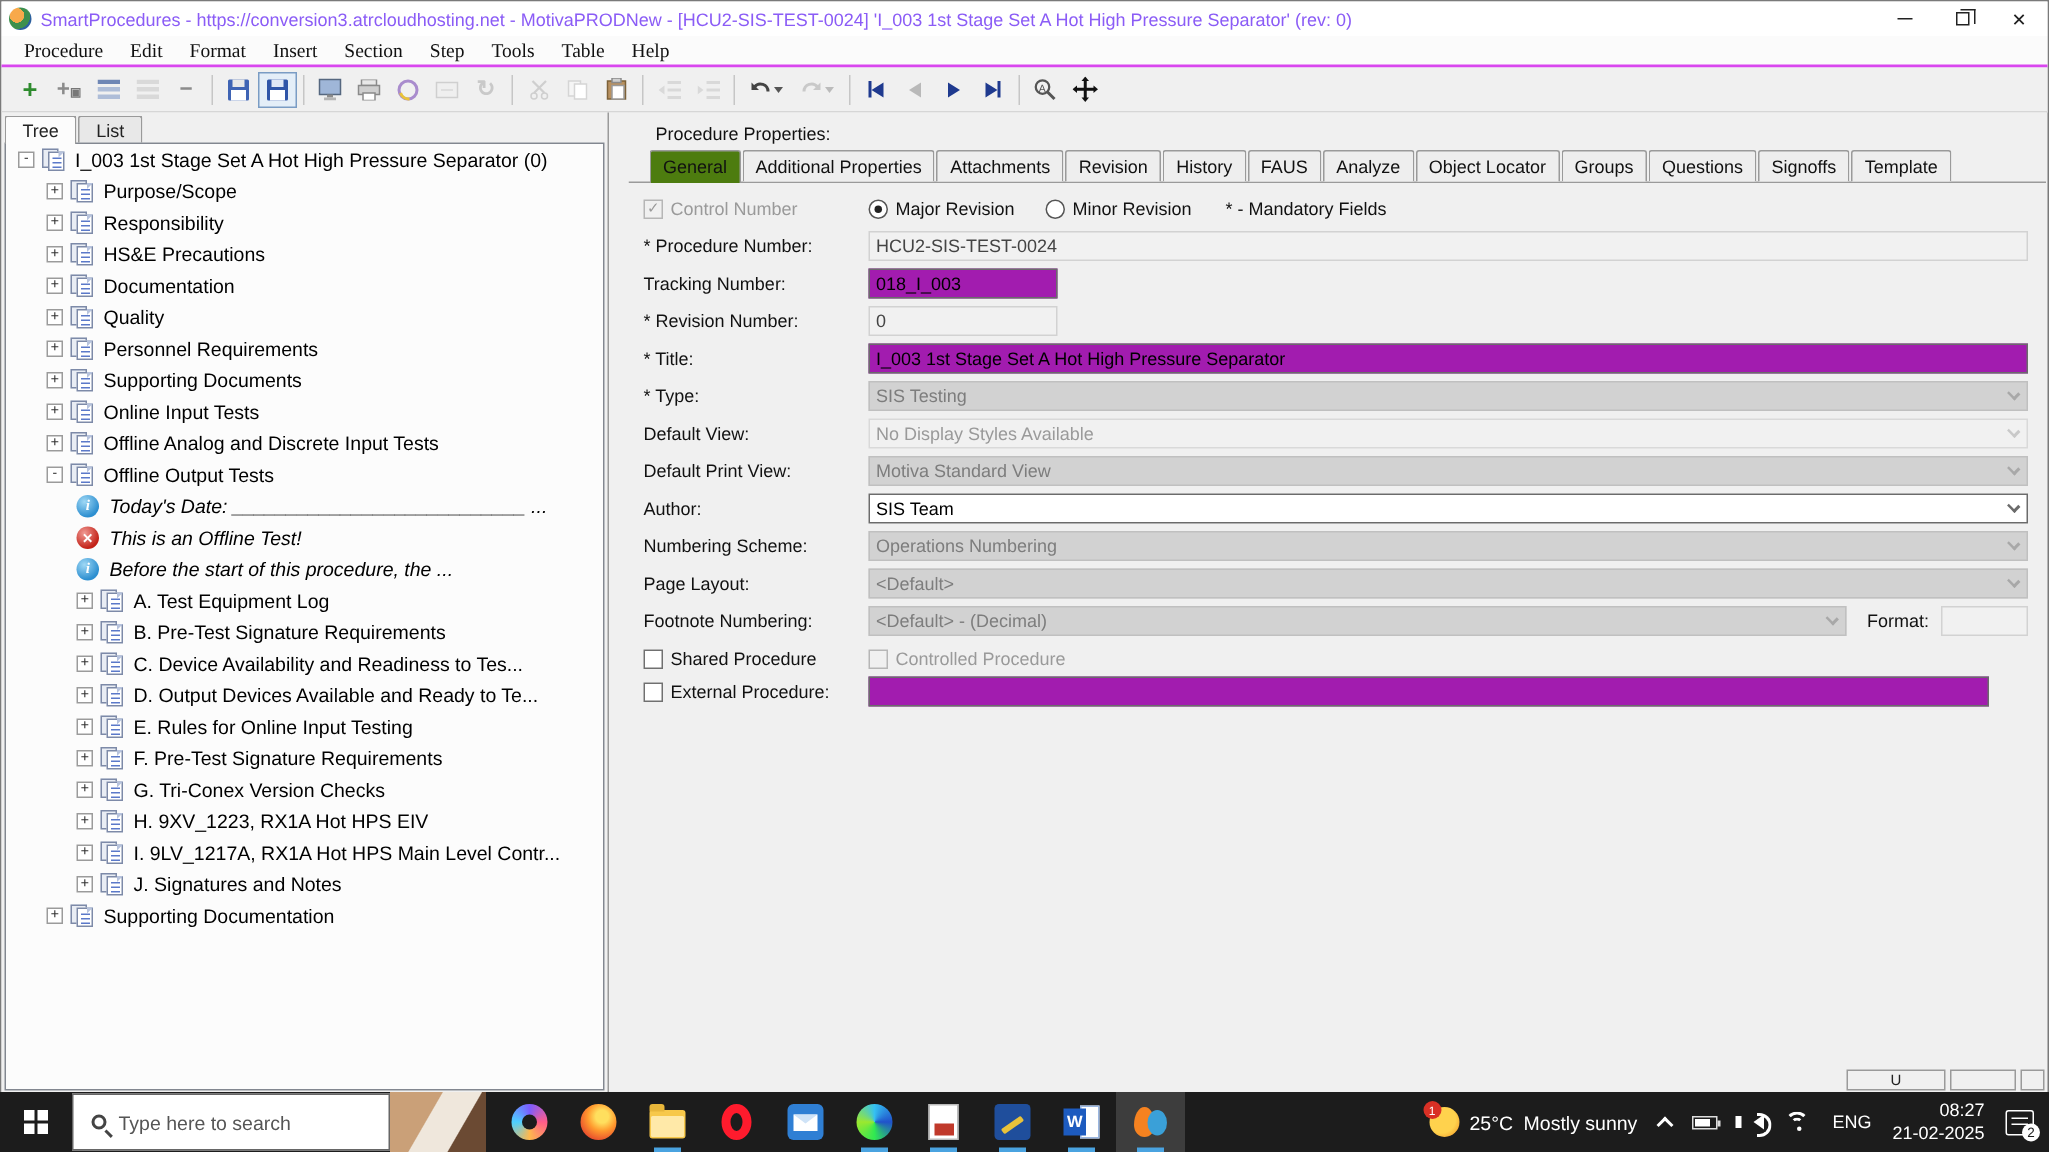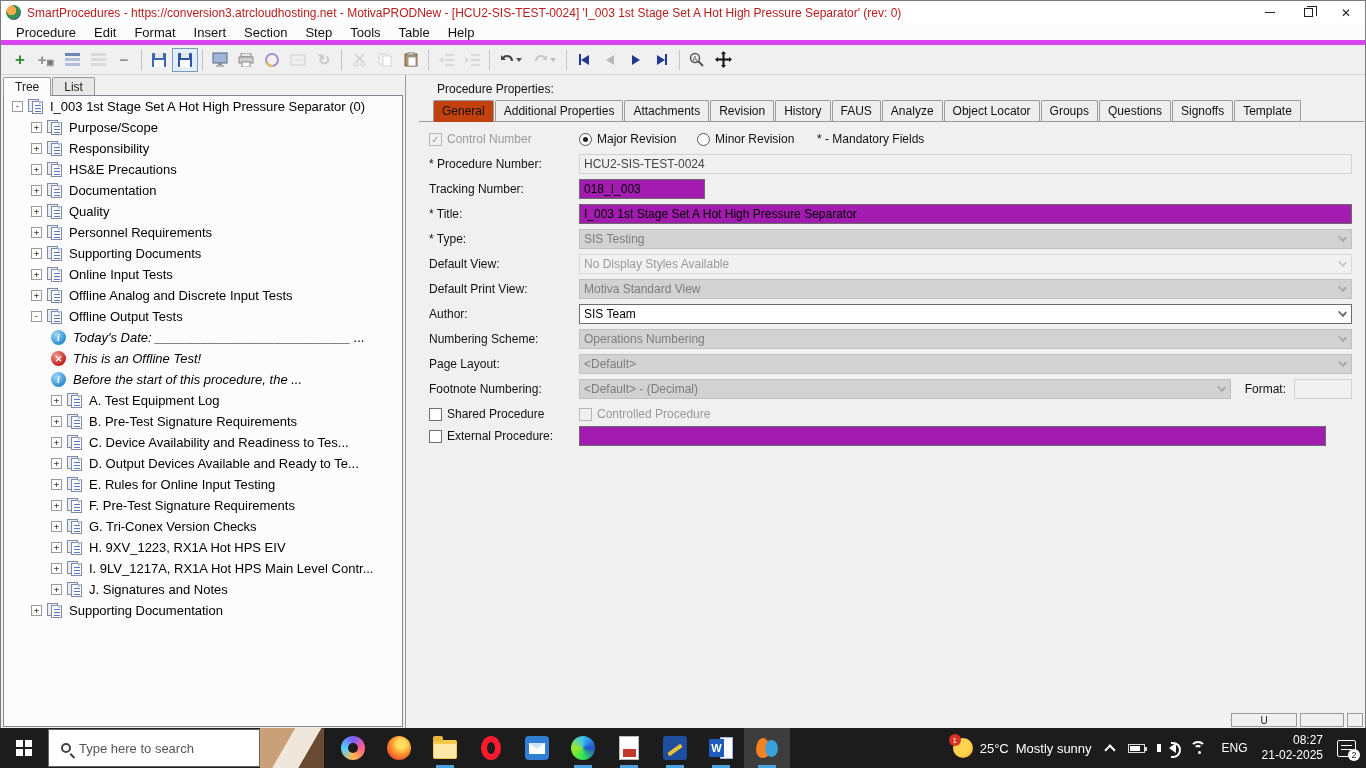--- a/index.html
+++ b/index.html
@@ -5,32 +5,32 @@
   * { margin:0; padding:0; box-sizing:border-box; }
   html,body { width:1366px; height:768px; overflow:hidden; background:#000;
               font-family:"Liberation Sans", sans-serif; }
   #window { position:absolute; left:0; top:0; width:1366px; height:728px;
             background:#f0f0f0; border:1px solid #7a7a7a; border-bottom:none; }
 
   
   .titlebar { height:23px; background:#ffffff; display:flex; align-items:center; padding-left:5px; }
   .app-icon { width:15px; height:15px; border-radius:50%;
               background:radial-gradient(circle at 35% 35%, #f8a94b 0 35%, #3d8f4e 36% 65%, #2b5f9e 66% 100%); margin-right:6px; flex:none; }
-  .title-text { font-size:12px; color:#b91c1c; white-space:nowrap; overflow:hidden; flex:1; }
+  .title-text { font-size:12px; color:#8b5cf6; white-space:nowrap; overflow:hidden; flex:1; }
   .win-btns { display:flex; flex:none; height:100%; }
   .win-btn { width:38px; height:100%; display:flex; align-items:center; justify-content:center;
              font-size:12px; color:#222; cursor:default; }
   .restore-glyph { width:9px; height:9px; border:1px solid #222; position:relative; }
   .restore-glyph:before { content:""; position:absolute; left:2px; top:-3px; width:9px; height:9px;
                           border:1px solid #222; border-left:none; border-bottom:none; }
   .min-glyph { width:10px; height:1px; background:#222; }
 
   
   .menubar { height:21px; background:#fbfbfb; display:flex; align-items:center; padding-left:6px;
-             border-bottom:5px solid #d946ef; }
+             border-bottom:2px solid #d946ef;font-family:Liberation Serif, serif; }
   .menu-item { font-size:13px; color:#111; padding:0 9px; height:100%; display:flex; align-items:center; }
 
   
   .toolbar { height:30px; background:#f0f0f0; display:flex; align-items:center; padding-left:6px;
              border-bottom:1px solid #d6d6d6; }
   .tbtn { width:26px; height:24px; display:flex; align-items:center; justify-content:center; border:1px solid transparent; }
   .tbtn.pressed { border:1px solid #7a9cc4; background:#e4eef8; }
   .tsep { width:1px; height:20px; background:#c6c6c6; margin:0 4px; }
   .glyph { font-size:15px; line-height:1; }
   .g-green { color:#2e8b2e; font-weight:bold; font-size:17px; }
@@ -74,21 +74,21 @@
   
   .splitter { position:absolute; left:404px; top:74px; width:14px; bottom:0; background:#f0f0f0;
               border-left:1px solid #9a9a9a; }
 
   
   .right-panel { position:absolute; left:418px; top:74px; right:1px; bottom:0; background:#f0f0f0; overflow:hidden; }
   .props-header { font-size:12px; color:#111; margin:7px 0 4px 18px; }
   .ptabs { display:flex; margin-left:14px; position:relative; z-index:2; }
   .ptab { font-size:12px; color:#111; padding:3px 8px 2px 8px; border:1px solid #9a9a9a; border-bottom:none;
           background:#eeeeee; margin-right:1px; border-radius:2px 2px 0 0; white-space:nowrap; }
-  .ptab.active { background:#c2410c; padding-bottom:4px; margin-bottom:-1px; }
+  .ptab.active { background:#4d7c0f; padding-bottom:4px; margin-bottom:-1px; }
   .tab-body { border-top:1px solid #9a9a9a; padding:10px 8px 0 10px; position:relative; z-index:1; }
 
   .frow { display:flex; align-items:center; margin-bottom:5px; }
   .flabel { width:150px; flex:none; font-size:12px; color:#111; }
   .flabel.dis { color:#9a9a9a; }
   .tb { height:20px; font-size:12px; padding:0 4px; font-family:"Liberation Sans",sans-serif; }
   input.tb { border:1px solid #6b6b6b; background:#a21caf; color:#000; }
   .tb.ro { border:1px solid #d2d2d2; background:#f1f1f1; color:#444; }
   .grow { flex:1; margin-right:4px; }
   .w126 { width:126px; }
@@ -622,20 +622,24 @@
 
       <div class="frow">
         <span class="flabel">* Procedure Number:</span>
         <input class="tb ro grow" readonly="" value="HCU2-SIS-TEST-0024" style="">
       </div>
       <div class="frow">
         <span class="flabel">Tracking Number:</span>
         <input class="tb w126" value="018_I_003" style="">
       </div>
       <div class="frow">
+        <span class="flabel">* Revision Number:</span>
+        <input class="tb ro w126" readonly="" value="0" style="">
+      </div>
+      <div class="frow">
         <span class="flabel">* Title:</span>
         <input class="tb grow" value="I_003 1st Stage Set A Hot High Pressure Separator" style="">
       </div>
       <div class="frow">
         <span class="flabel">* Type:</span>
         <span class="sel dis grow">
             <span>SIS Testing</span>
             <span class="chev"></span>
           </span>
       </div>

